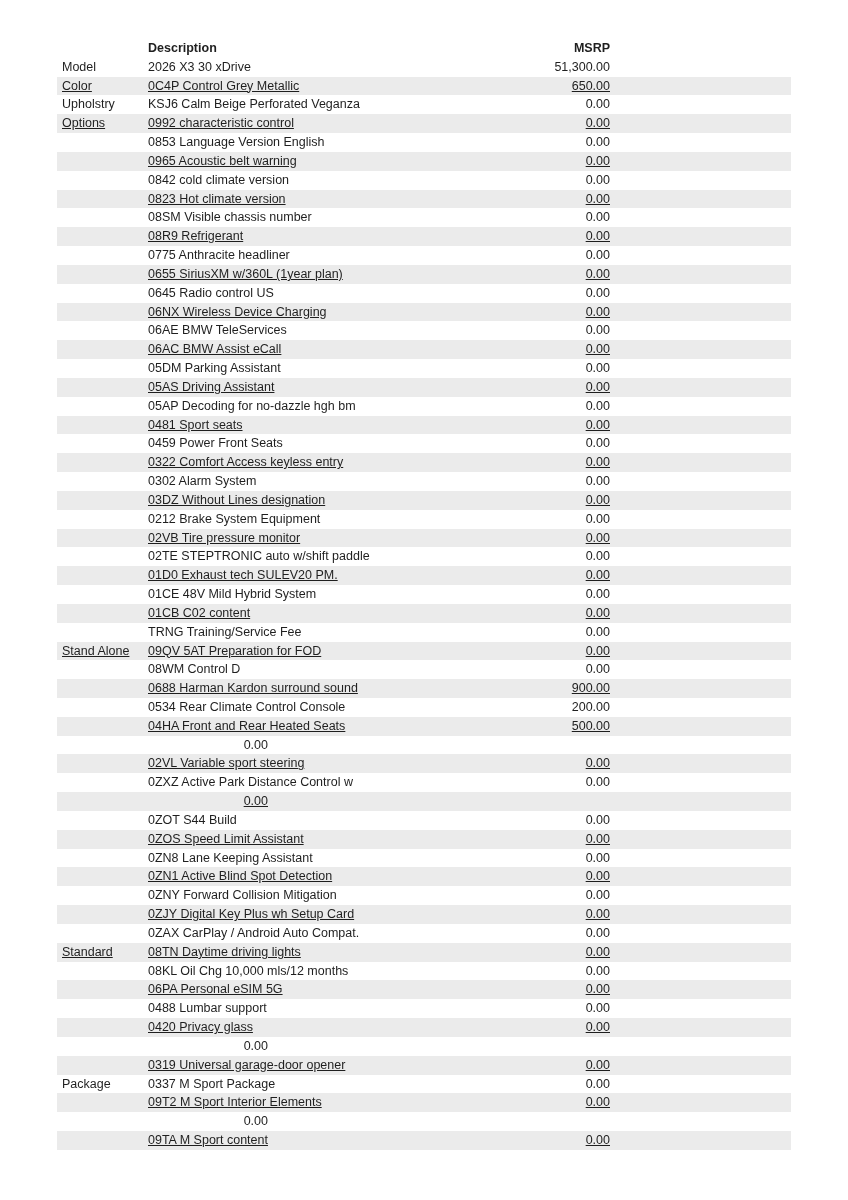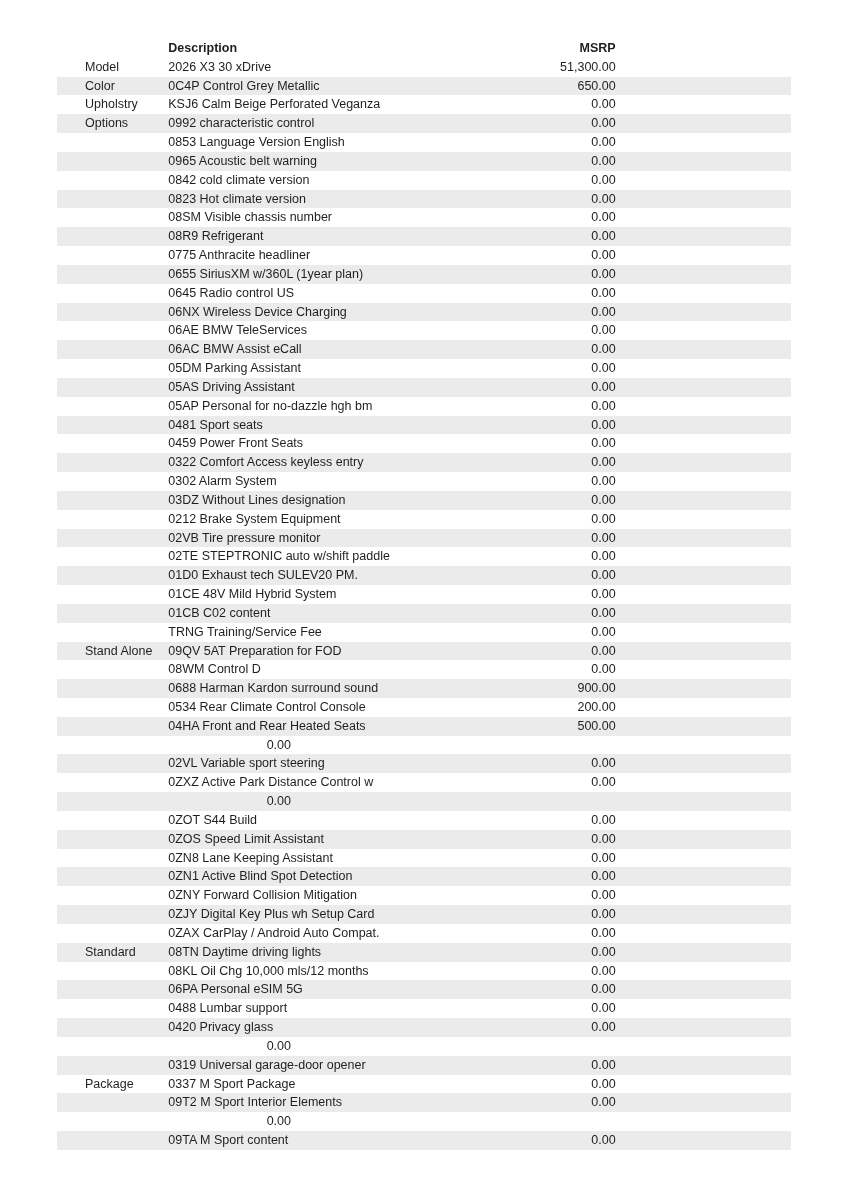--- a/index.html
+++ b/index.html
@@ -22,27 +22,26 @@
   }
   .row {
     display: flex;
     align-items: center;
     height: 18.84px;
     font-size: 12.5px;
     line-height: 18.84px;
     color: #1f1f1f;
     white-space: nowrap;
   }
-  .row.striped { background: #ebebeb; }
+  .row.striped { background: #ebebeb; text-decoration: underline; }
   .row.header-row { font-weight: bold; background: #ffffff; }
   .col-category {
     width: 91px;
     padding-left: 5px;
     overflow: hidden;
-    margin-left: 23px;
   }
   .col-description {
     width: 342px;
     overflow: hidden;
   }
   .col-msrp {
     width: 120px;
     text-align: right;
   }
   .col-trailing {
@@ -164,21 +163,21 @@
           <div class="col-trailing"></div>
         </div>
         <div class="row striped">
           <div class="col-category"></div>
           <div class="col-description">05AS Driving Assistant</div>
           <div class="col-msrp">0.00</div>
           <div class="col-trailing"></div>
         </div>
         <div class="row">
           <div class="col-category"></div>
-          <div class="col-description">05AP Personal for no-dazzle hgh bm</div>
+          <div class="col-description">05AP Decoding for no-dazzle hgh bm</div>
           <div class="col-msrp">0.00</div>
           <div class="col-trailing"></div>
         </div>
         <div class="row striped">
           <div class="col-category"></div>
           <div class="col-description">0481 Sport seats</div>
           <div class="col-msrp">0.00</div>
           <div class="col-trailing"></div>
         </div>
         <div class="row">

